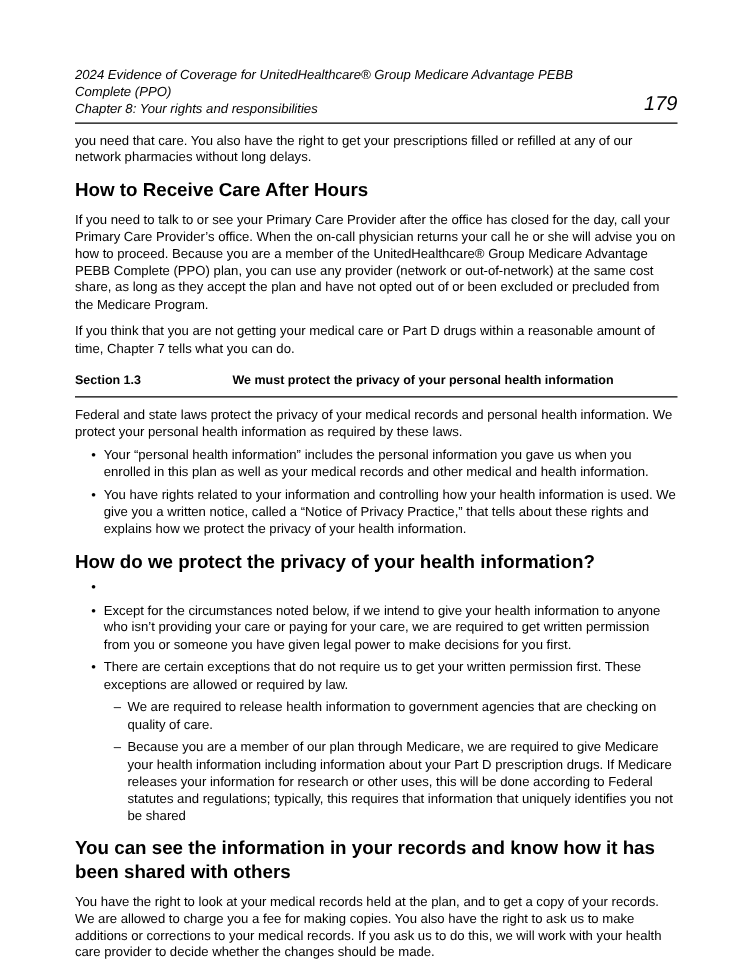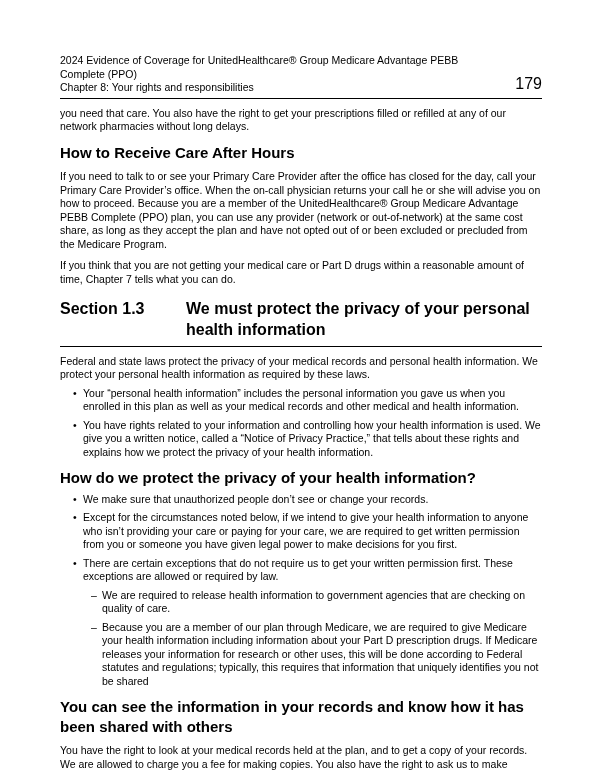--- a/index.html
+++ b/index.html
@@ -9,35 +9,35 @@
     height: 771px;
     color: #000000;
     font-family: "Liberation Sans", sans-serif;
     font-size: 10.5px;
     line-height: 1.29;
     overflow: hidden;
   }
   .page { padding: 54px 58px 0 60px; }
 
   
-  .header-row { display: flex; align-items: flex-end; }
+  .header-row { display: flex; align-items: flex-end; font-style: italic; }
   .header-titles { flex: 1; min-width: 0; padding-right: 14px; }
   .doc-title, .chapter-title { font-size: 10.5px; }
   .page-number { font-size: 16px; white-space: nowrap; }
   .header-rule { border: none; border-top: 1.4px solid #000; margin-top: 3px; }
 
   
   .para { margin-top: 8px; }
   .bold-heading { font-weight: bold; font-size: 15px; margin-top: 9px; }
 
   
   .section-heading {
     display: flex;
     font-weight: bold;
-    font-size: 16px;
+    font-size: 10px;
     margin-top: 13px;
     padding-bottom: 5px;
     border-bottom: 1.3px solid #000;
   }
   .section-label { width: 102px; flex-shrink: 0; }
   .section-title { flex: 1; margin-left: 24px; }
 
   
   .bullet-list { margin-top: 2px; }
   .bullet { display: flex; margin-top: 5px; margin-left: 13px; }
@@ -87,21 +87,20 @@
         <span class="marker">•</span>
         <span class="txt">You have rights related to your information and controlling how your health information is used. We give you a written notice, called a “Notice of Privacy Practice,” that tells about these rights and explains how we protect the privacy of your health information.</span>
       </div>
     </div>
 
     <h3 class="bold-heading">How do we protect the privacy of your health information?</h3>
 
     <div class="bullet-list">
       <div class="bullet">
         <span class="marker">•</span>
-        <span class="txt">We make sure that unauthorized people don’t see or change your records.</span>
       </div>
       <div class="bullet">
         <span class="marker">•</span>
         <span class="txt">Except for the circumstances noted below, if we intend to give your health information to anyone who isn’t providing your care or paying for your care, we are required to get written permission from you or someone you have given legal power to make decisions for you first.</span>
       </div>
       <div class="bullet">
         <span class="marker">•</span>
         <span class="txt">There are certain exceptions that do not require us to get your written permission first. These exceptions are allowed or required by law.</span>
       </div>
       <div class="bullet sub-bullet">

